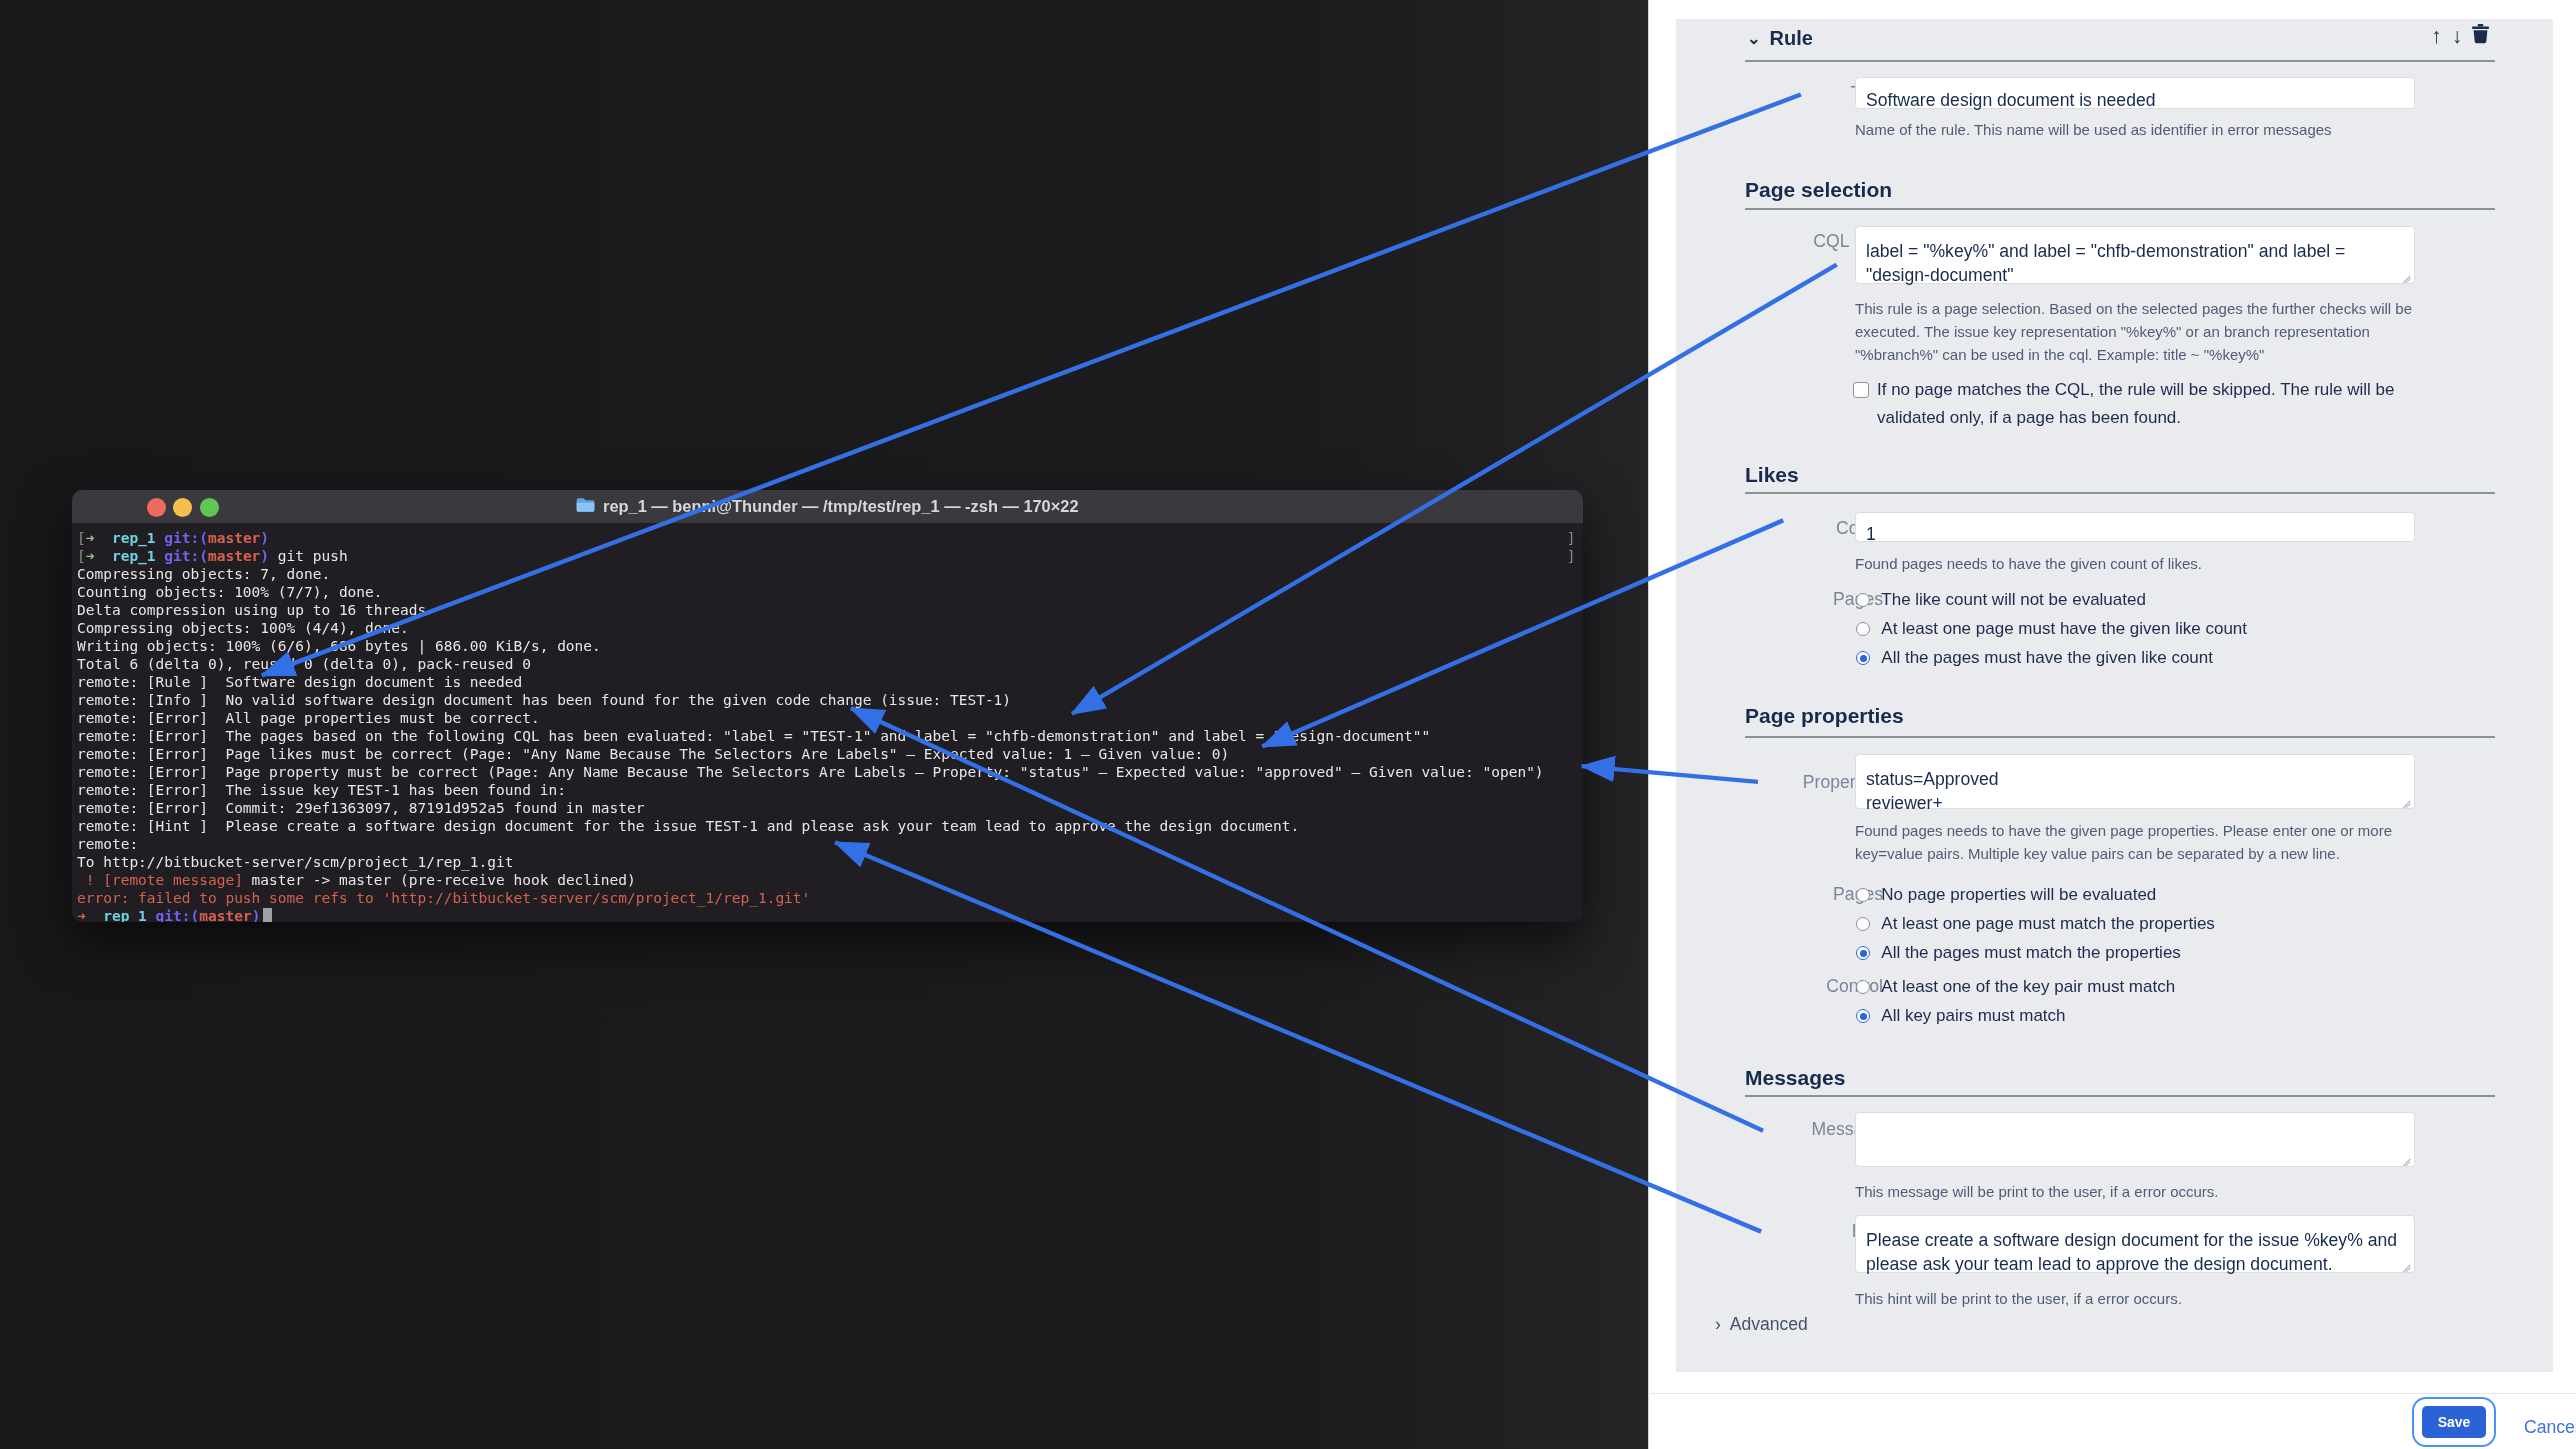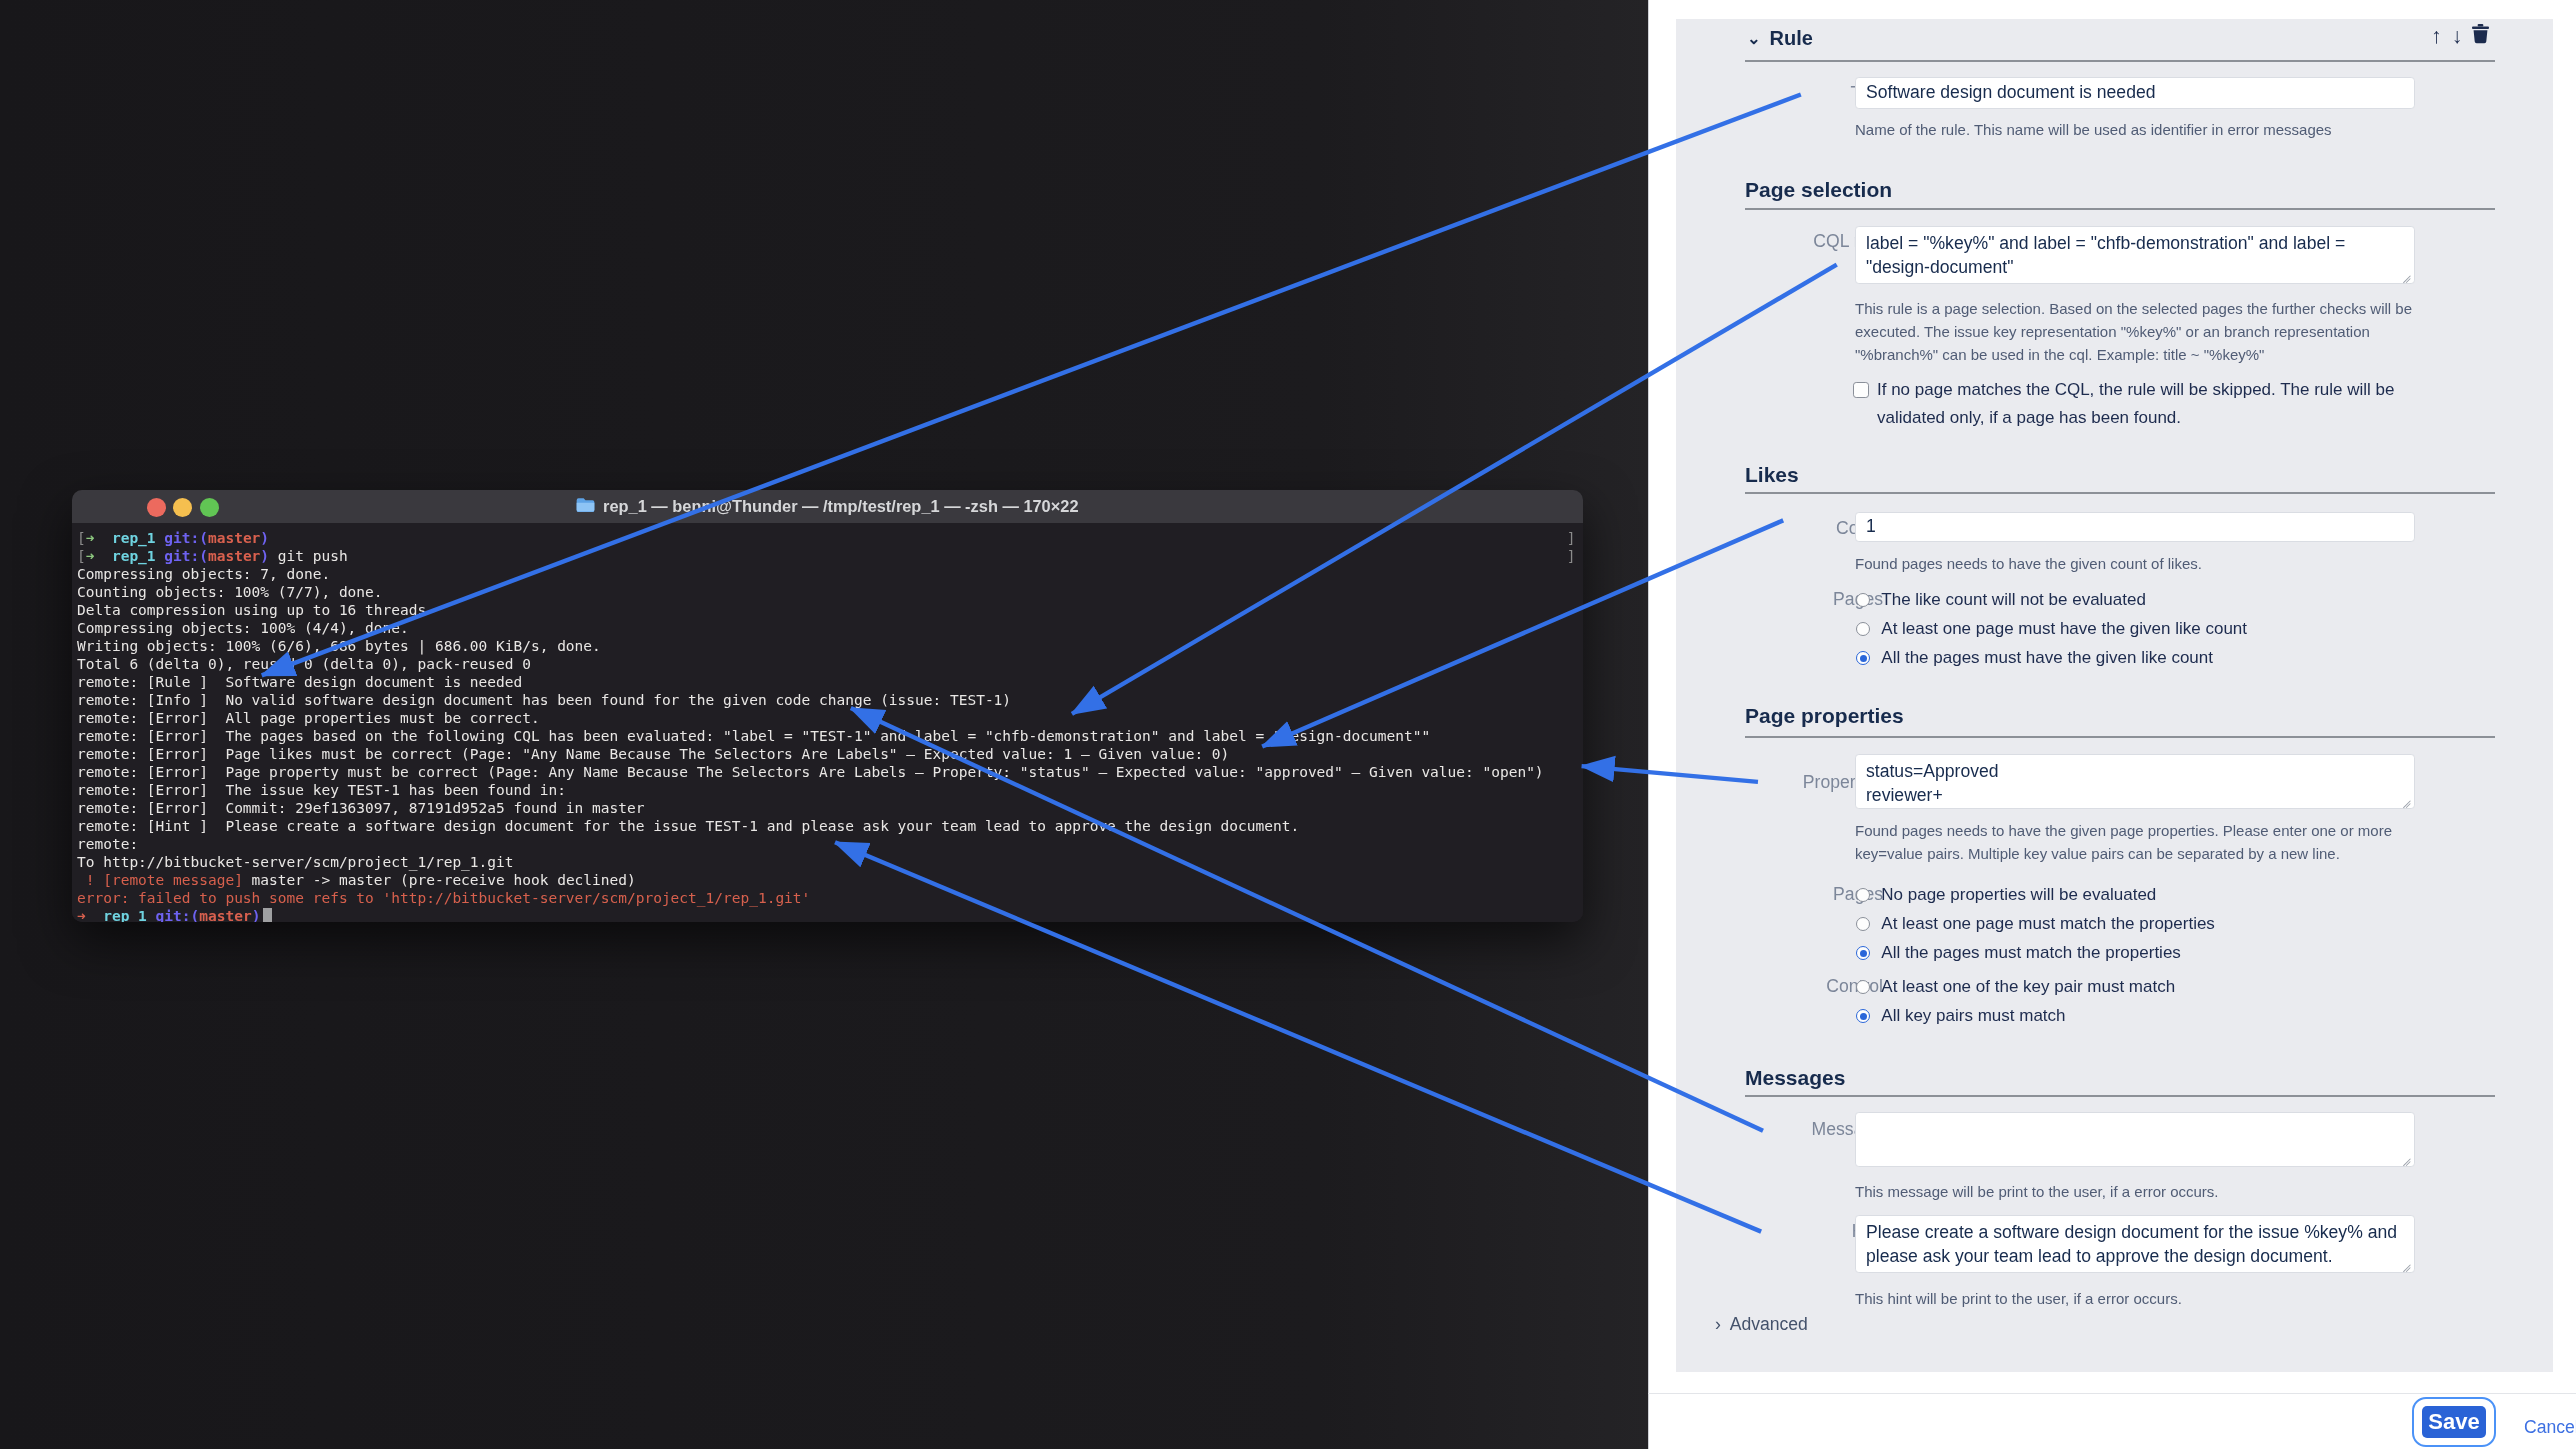--- a/index.html
+++ b/index.html
@@ -23,37 +23,37 @@
   .tright{position:absolute;right:7.6px;top:0;}
   .tcur{display:inline-block;width:9.5px;height:15.8px;background:#9fa0a2;margin-left:2.5px;vertical-align:-2.5px;}
   
   .card{position:absolute;left:1676px;top:19px;width:877px;height:1353px;background:#eaebef;}
   .rule-head{position:absolute;left:1747px;top:26.5px;color:#172b4d;font-size:20px;font-weight:600;display:flex;gap:8.8px;align-items:center;}
   .rule-chevron{font-size:16.4px;color:#172b4d;}
   .head-icons{position:absolute;left:2431px;top:24px;display:flex;gap:10px;align-items:center;color:#1c2b4d;font-size:21.4px;font-weight:600;}
   .hr{position:absolute;height:1.9px;background:#8c9097;left:1745px;width:750px;}
   .sec-h{position:absolute;left:1745px;color:#172b4d;font-size:21px;font-weight:600;}
   .flabel{position:absolute;left:1676px;width:165px;text-align:right;color:#7c8699;font-size:17.6px;margin-left:42px;}
-  .ibox{position:absolute;left:1855px;width:560px;background:#fff;border:1.3px solid #dadde3;border-radius:3.8px;box-sizing:border-box;color:#172b4d;font-size:17.6px;padding:4px 10px;line-height:24px;white-space:pre-line;}
+  .ibox{position:absolute;left:1855px;width:560px;background:#fff;border:1.3px solid #dadde3;border-radius:3.8px;box-sizing:border-box;color:#172b4d;font-size:17.6px;padding:12px 10px;line-height:24px;white-space:pre-line;}
   .helper{position:absolute;left:1855px;width:592px;color:#505c75;font-size:15px;line-height:23px;}
   .rh{position:absolute;right:3.2px;bottom:3.2px;width:11.3px;height:11.3px;}
   .rh::before{content:'';position:absolute;right:0;bottom:3.8px;width:10px;height:1.3px;background:#9aa0aa;transform:rotate(-45deg);transform-origin:right bottom;}
   .rh::after{content:'';position:absolute;right:0;bottom:0.6px;width:5.7px;height:1.3px;background:#9aa0aa;transform:rotate(-45deg);transform-origin:right bottom;}
   .cbox{position:absolute;left:1853px;top:382px;width:14px;height:14px;border:1.3px solid #8a8f99;border-radius:3.2px;background:#fdfdfd;}
   .cbox-label{position:absolute;left:1877px;top:376px;width:555px;color:#1d2b4e;font-size:17px;line-height:28px;}
   .radio-row{position:absolute;display:flex;align-items:center;gap:11.3px;}
   .radio{width:14px;height:14px;border-radius:50%;border:1.3px solid #8a8f99;background:#fdfdfd;box-sizing:border-box;position:relative;flex:0 0 auto;}
   .radio.sel{border:1.9px solid #2a66d9;}
   .radio.sel::after{content:'';position:absolute;left:50%;top:50%;width:7px;height:7px;margin:-3.5px 0 0 -3.5px;border-radius:50%;background:#2a66d9;}
   .radio-label{color:#1d2b4e;font-size:17px;white-space:nowrap;}
   .advanced{position:absolute;left:1715px;top:1314px;color:#44526b;font-size:17.6px;display:flex;gap:8.8px;align-items:center;}
   .adv-chevron{font-size:17.6px;}
   .bottom-divider{position:absolute;left:1648px;top:1393px;width:928px;height:1.3px;background:#e3e5e9;}
   .save-ring{position:absolute;left:2412px;top:1397px;width:84px;height:50px;border:2.5px solid #4b92f7;border-radius:14px;background:#fff;box-sizing:border-box;display:flex;align-items:center;justify-content:center;}
-  .save-btn{width:64px;height:31.5px;background:#2a63d6;border:none;border-radius:5px;color:#fff;font-size:22px;font-weight:700;font-family:"Liberation Sans",sans-serif;}
+  .save-btn{width:64px;height:31.5px;background:#2a63d6;border:none;border-radius:5px;color:#fff;font-size:14px;font-weight:700;font-family:"Liberation Sans",sans-serif;}
   .cancel{position:absolute;left:2500px;top:1417px;color:#3d70e2;font-size:17.6px;text-decoration:none;margin-left:24px;}
   #arrows{position:absolute;left:0;top:0;pointer-events:none;}
 </style>
 </head>
 <body>
 
 <div class="page">
 
   <div class="dark-area"></div>
 

